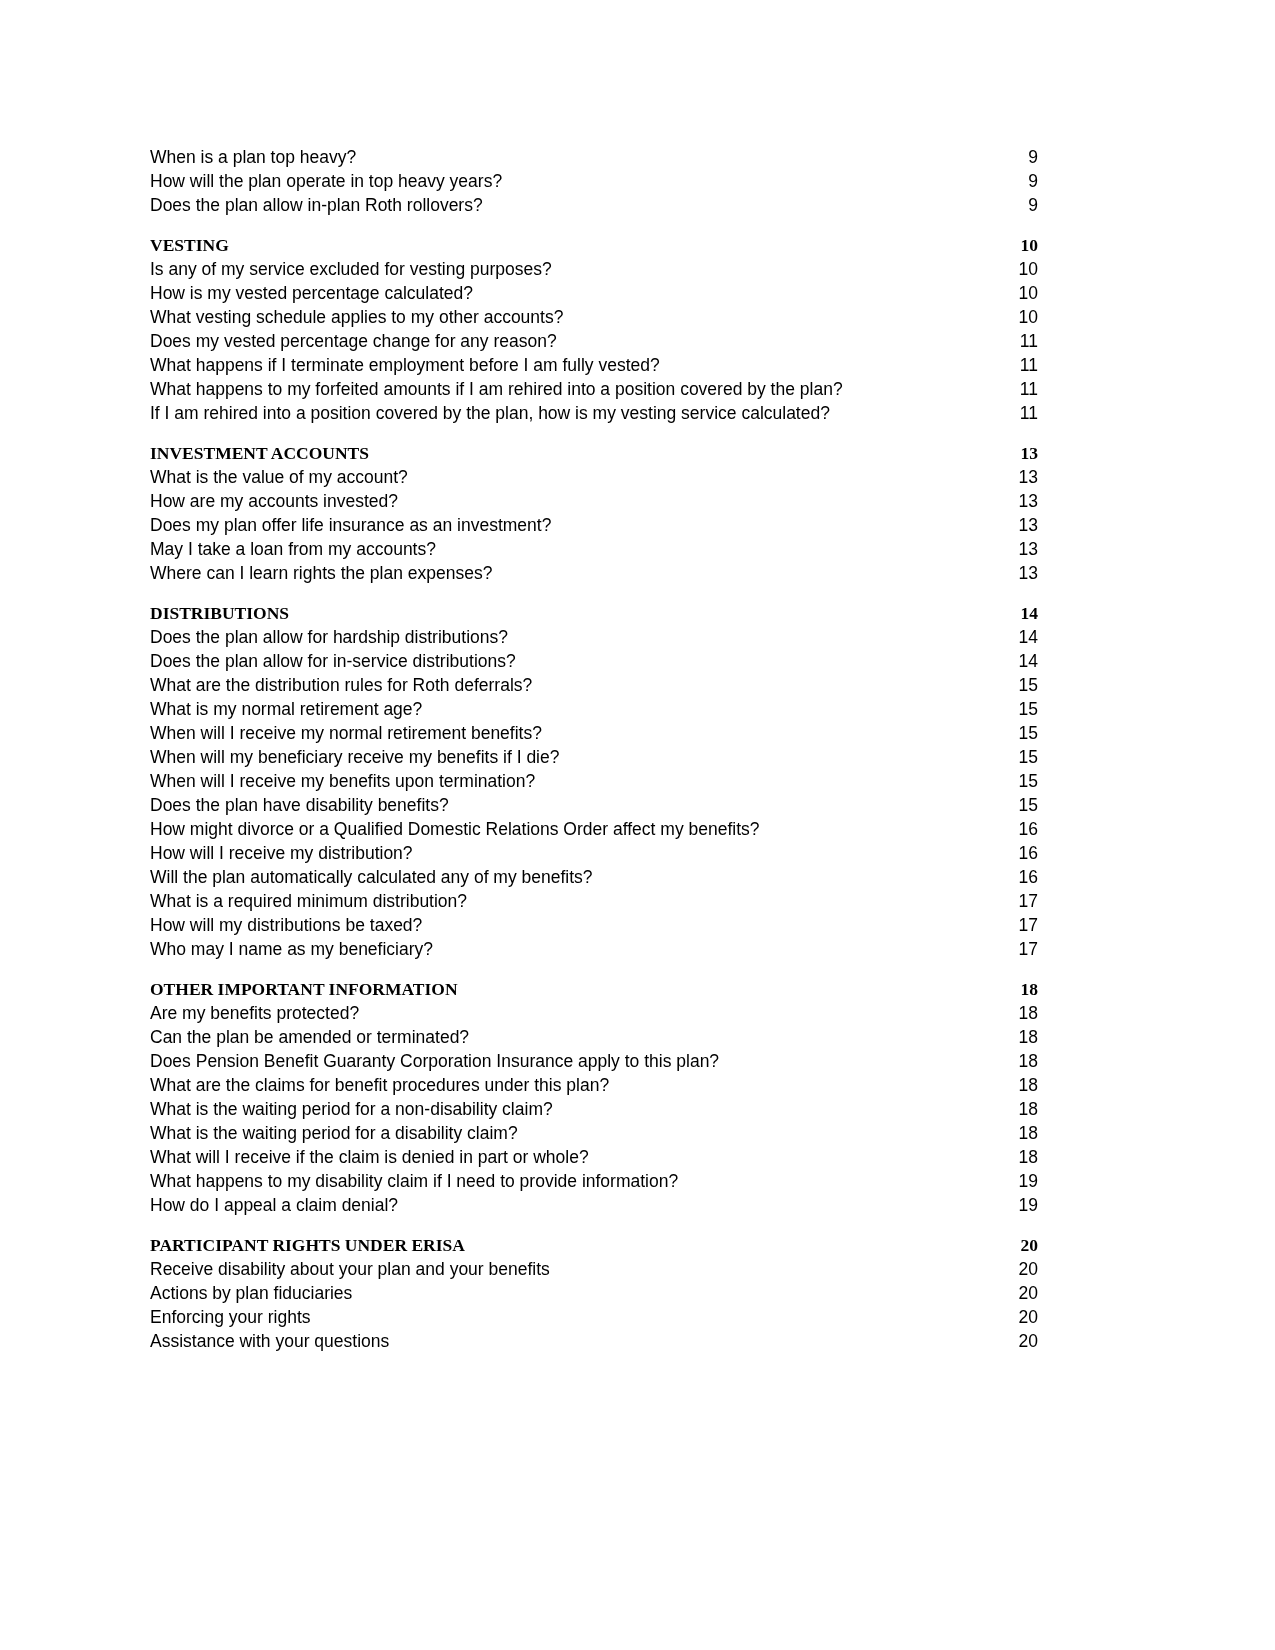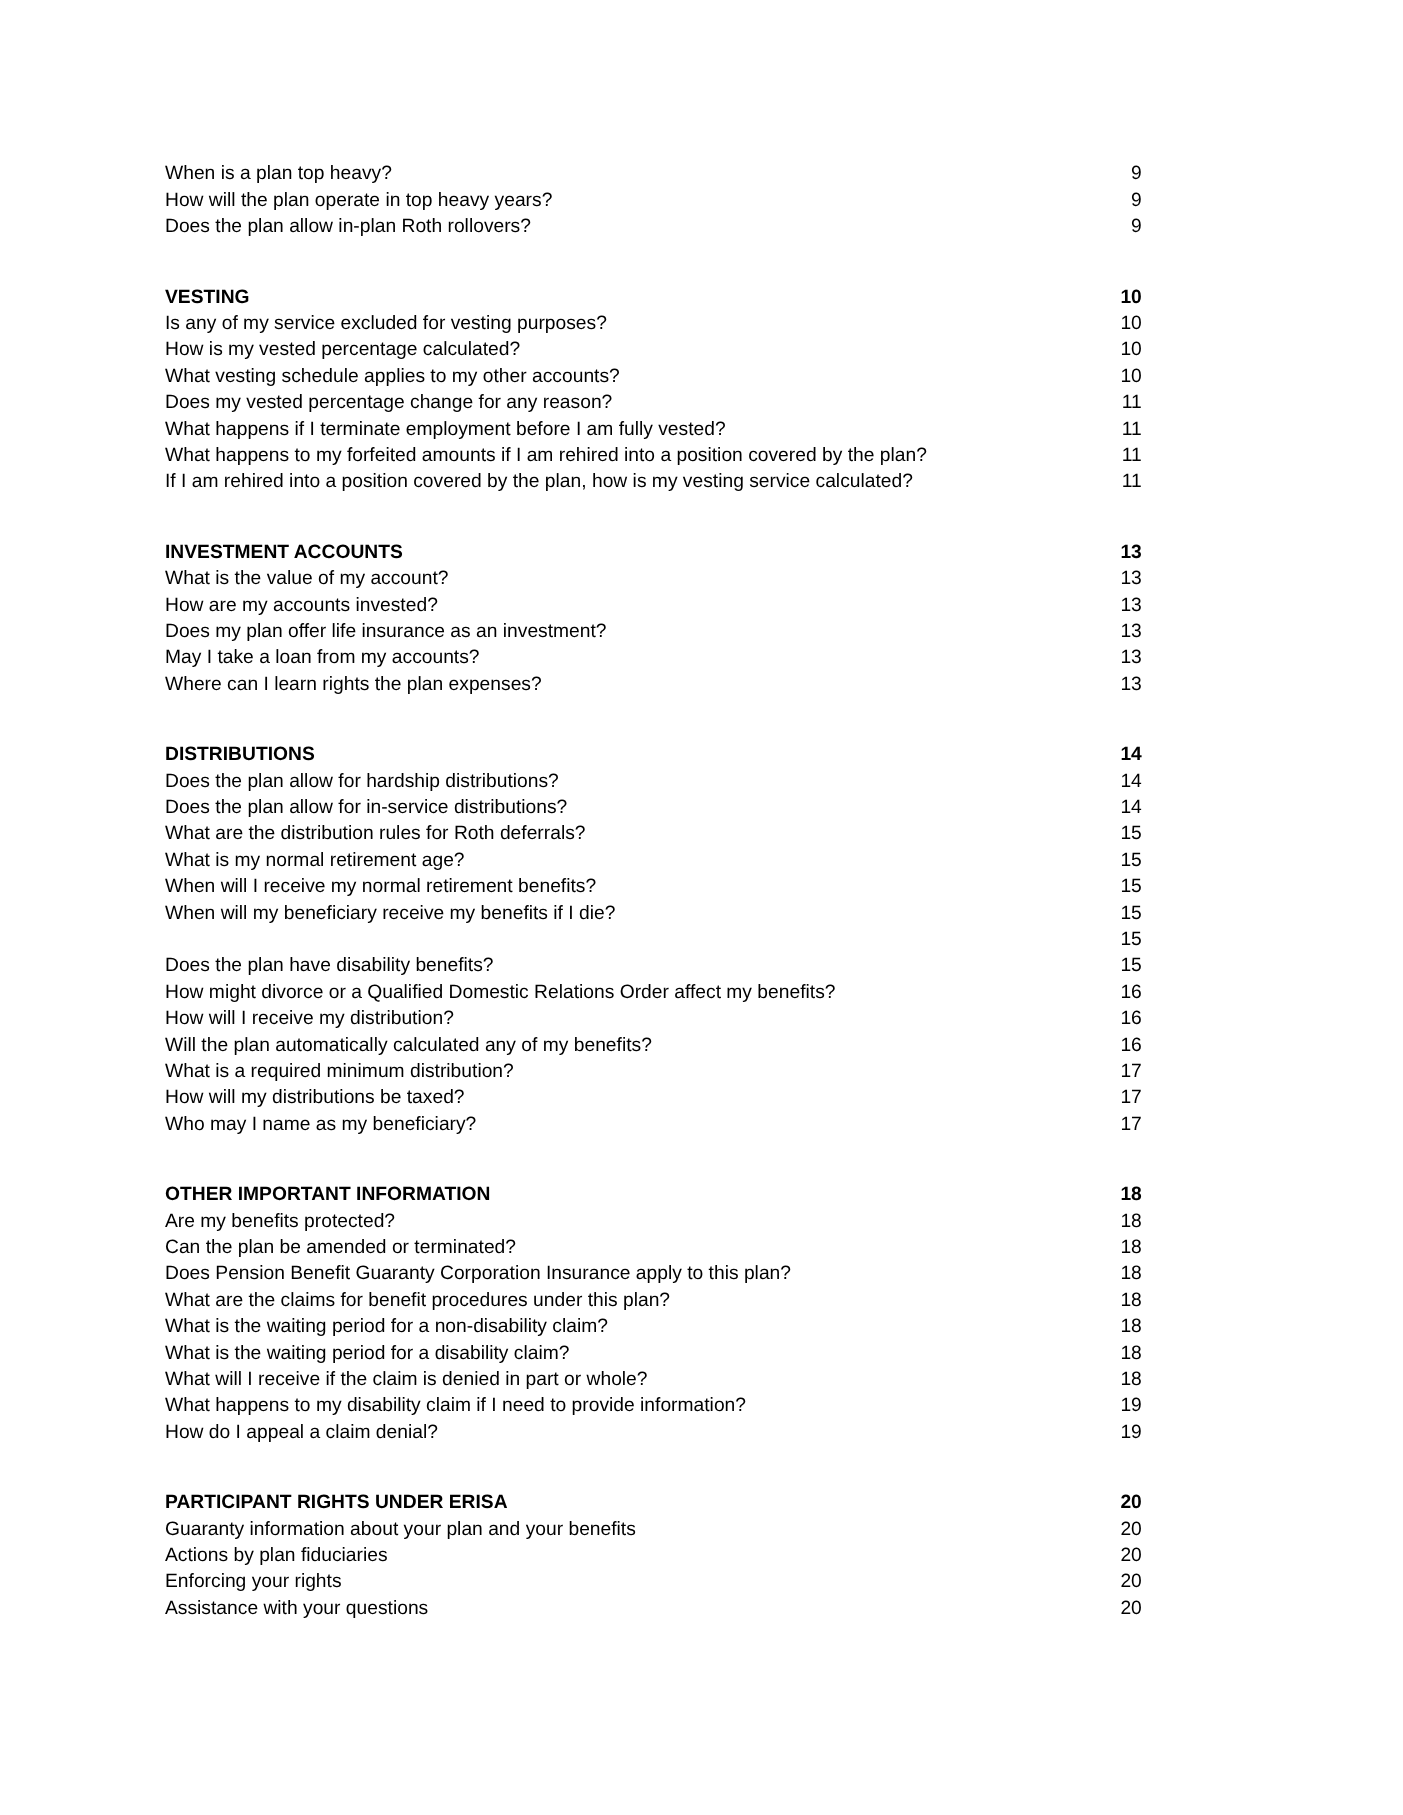--- a/index.html
+++ b/index.html
@@ -36,21 +36,22 @@
     width: 765px;
     flex: 0 0 765px;
   }
   .row .pagenum {
     flex: 1 1 auto;
     text-align: right;
     white-space: nowrap;
   }
   .row.header {
     font-weight: 700;
-    margin-top: 40px;
+    margin-top: 16px;
+    font-family: Liberation Serif, serif;
   }
 </style>
 </head>
 <body style="background: rgb(255, 255, 255); color: rgb(0, 0, 0);">
 
 <main class="page">
   <section class="toc" id="toc-root">
   <div class="row entry">
     <span class="label">When is a plan top heavy?</span>
     <span class="pagenum">9</span>
@@ -165,20 +166,21 @@
     <span class="label">When will I receive my normal retirement benefits?</span>
     <span class="pagenum">15</span>
   </div>
 
   <div class="row entry">
     <span class="label">When will my beneficiary receive my benefits if I die?</span>
     <span class="pagenum">15</span>
   </div>
 
   <div class="row entry">
+    <span class="label">When will I receive my benefits upon termination?</span>
     <span class="pagenum">15</span>
   </div>
 
   <div class="row entry">
     <span class="label">Does the plan have disability benefits?</span>
     <span class="pagenum">15</span>
   </div>
 
   <div class="row entry">
     <span class="label">How might divorce or a Qualified Domestic Relations Order affect my benefits?</span>
@@ -259,21 +261,21 @@
     <span class="label">How do I appeal a claim denial?</span>
     <span class="pagenum">19</span>
   </div>
 
   <div class="row header">
     <span class="label">PARTICIPANT RIGHTS UNDER ERISA</span>
     <span class="pagenum">20</span>
   </div>
 
   <div class="row entry">
-    <span class="label">Guaranty information about your plan and your benefits</span>
+    <span class="label">Receive disability about your plan and your benefits</span>
     <span class="pagenum">20</span>
   </div>
 
   <div class="row entry">
     <span class="label">Actions by plan fiduciaries</span>
     <span class="pagenum">20</span>
   </div>
 
   <div class="row entry">
     <span class="label">Enforcing your rights</span>

